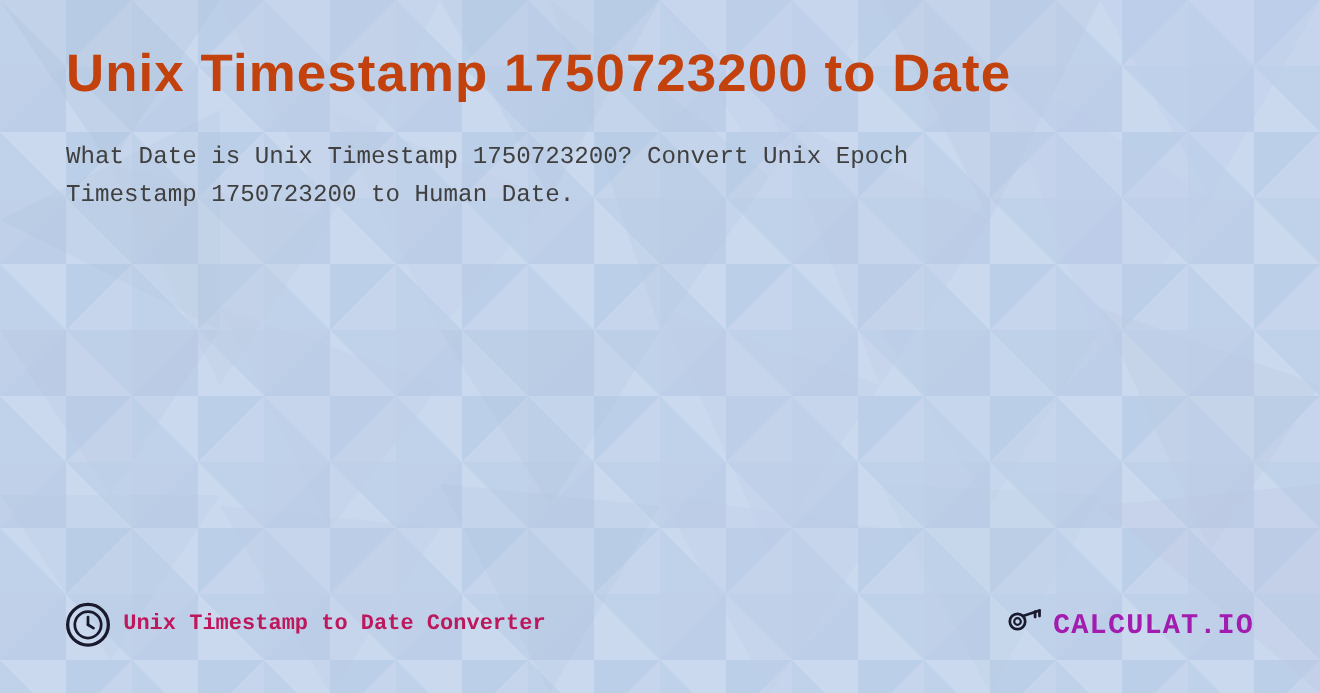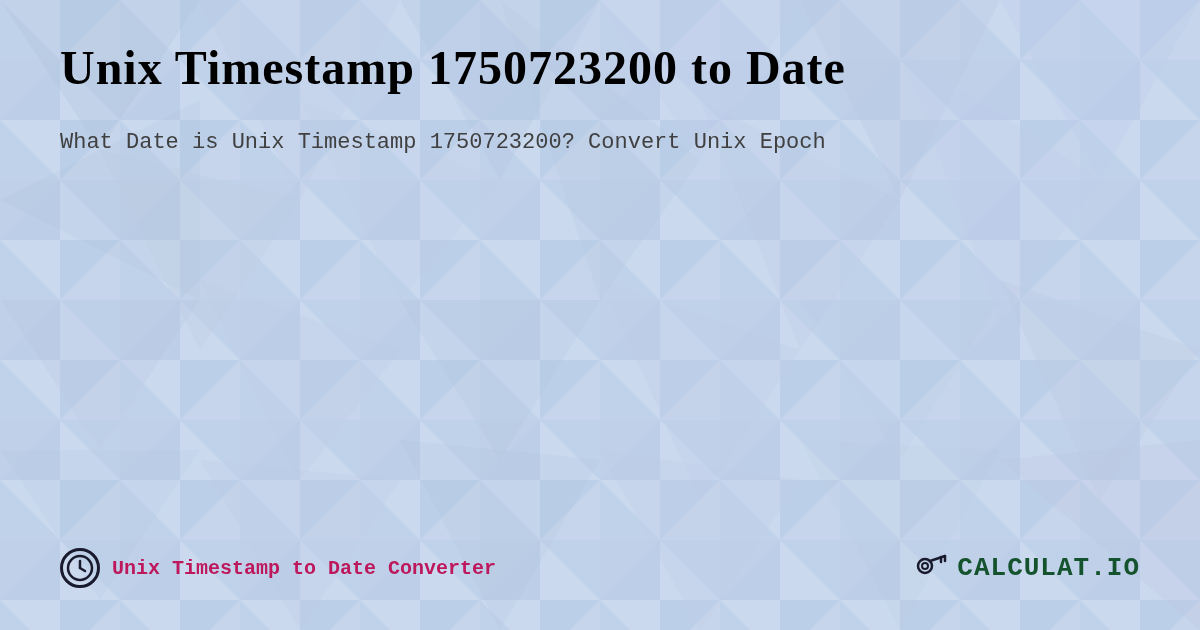--- a/index.html
+++ b/index.html
@@ -33,24 +33,24 @@
       padding: 40px 60px;
       height: 100%;
       display: flex;
       flex-direction: column;
       justify-content: space-between;
     }
 
     .main-title {
       font-size: 48px;
       font-weight: 900;
-      color: #000000;
+      color: #c2410c;
       letter-spacing: 1px;
       margin-bottom: 30px;
-      font-family: Liberation Serif, serif;
+      font-family: Liberation Sans, sans-serif;
     }
 
     .description {
       font-size: 22px;
       color: #404040;
       line-height: 1.6;
       font-family: 'Courier New', Courier, monospace;
       margin-bottom: 40px;
     }
 
@@ -106,21 +106,21 @@
     }
 
     .logo-icon {
       font-size: 28px;
       color: #1a1a2e;
     }
 
     .logo-text {
       font-size: 26px;
       font-weight: 900;
-      color: #14532d;
+      color: #a21caf;
       font-family: 'Courier New', Courier, monospace;
       letter-spacing: 1px;
     }
   </style>
 </head>
 <body>
 
 <svg class="bg-pattern" xmlns="http://www.w3.org/2000/svg" width="1200" height="630">
 
   <defs>
@@ -164,20 +164,21 @@
   <polygon points="800,440 1000,450 900,630" fill="#b8cce2" opacity="0.2"></polygon>
   <polygon points="1000,460 1200,440 1200,630" fill="#bcc4e0" opacity="0.25"></polygon>
 </svg>
 
 <div class="content">
   <div>
     <h1 class="main-title">Unix Timestamp 1750723200 to Date</h1>
 
     <p class="description">
       <span>What Date is Unix Timestamp 1750723200? Convert Unix Epoch</span><br>
+      <span>Timestamp 1750723200 to Human Date.</span>
     </p>
 
   </div>
 
   <div class="footer">
     <div class="footer-left">
       <div class="clock-icon">
         <svg width="28" height="28" viewBox="0 0 28 28" xmlns="http://www.w3.org/2000/svg">
           <circle cx="14" cy="14" r="12" fill="none" stroke="#1a1a2e" stroke-width="2.5"></circle>
           <line x1="14" y1="7" x2="14" y2="14" stroke="#1a1a2e" stroke-width="2.5" stroke-linecap="round"></line>

